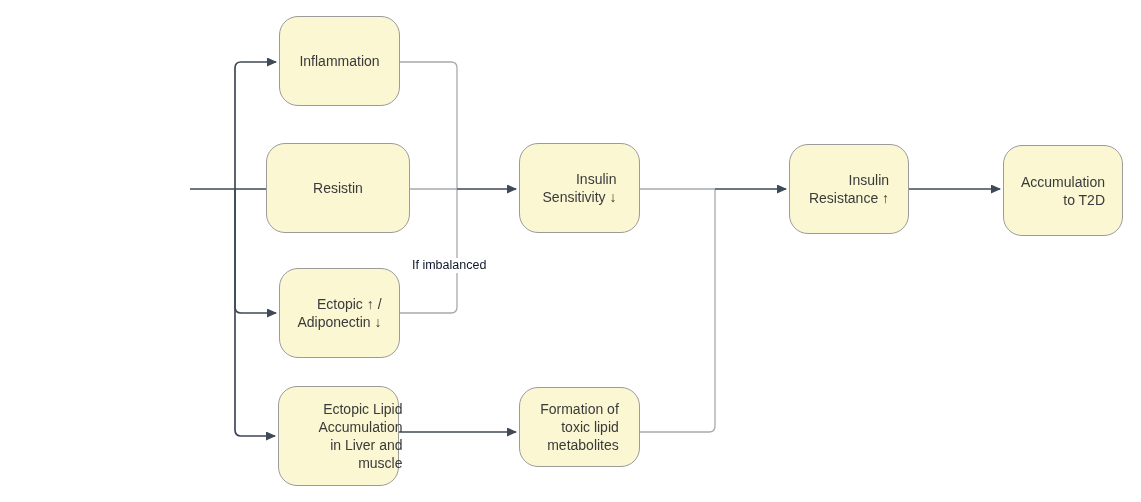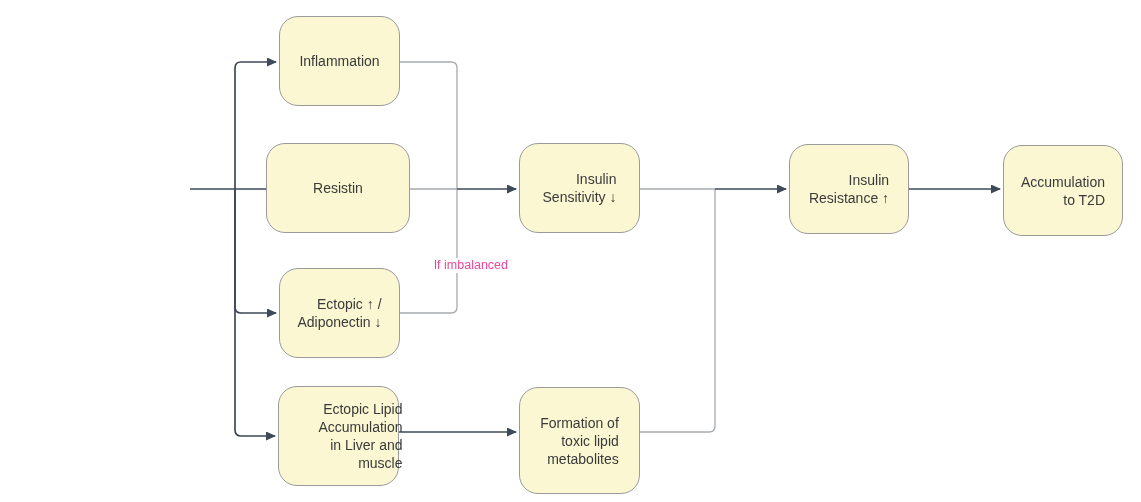--- a/index.html
+++ b/index.html
@@ -50,34 +50,34 @@
     padding: 2px 4px;
   }
   .node-label {
     white-space: pre-line;
   }
   .edge-label {
     position: absolute;
     left: 412px;
     top: 258px;
     width: 96px;
-    text-align: right;
+    text-align: left;
     font-size: 12.5px;
     line-height: 15px;
-    color: #ec4899;
+    color: #0f172a;
     background: #ffffff;
   }
   
   .n-adipose     { left: 25px;   top: 144px; width: 165px; height: 91px; }
   .n-inflammation{ left: 279px;  top: 16px;  width: 121px; height: 90px; }
   .n-resistin    { left: 266px;  top: 143px; width: 144px; height: 90px; }
   .n-leptin      { left: 279px;  top: 268px; width: 121px; height: 90px; }
   .n-ectopic     { left: 278px;  top: 386px; width: 121px; height: 100px; padding-left: 48px; }
   .n-sensitivity { left: 519px;  top: 143px; width: 121px; height: 90px; }
-  .n-formation   { left: 519px;  top: 387px; width: 121px; height: 107px; }
+  .n-formation   { left: 519px;  top: 387px; width: 121px; height: 80px; }
   .n-resistance  { left: 789px;  top: 144px; width: 120px; height: 90px; }
   .n-progression { left: 1003px; top: 145px; width: 120px; height: 91px; }
 </style>
 </head>
 <body>
 
 <div class="canvas">
 
   <svg class="edges-svg" viewBox="0 0 1141 502" xmlns="http://www.w3.org/2000/svg">
     <defs>

